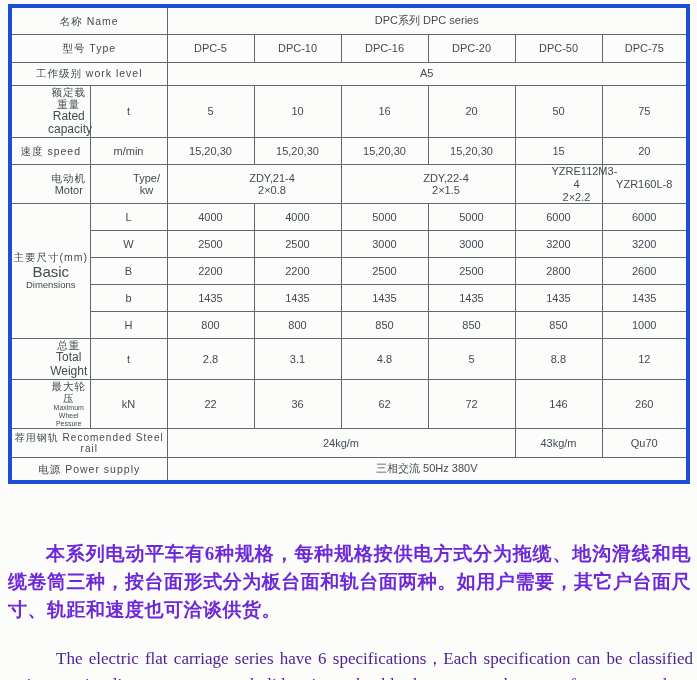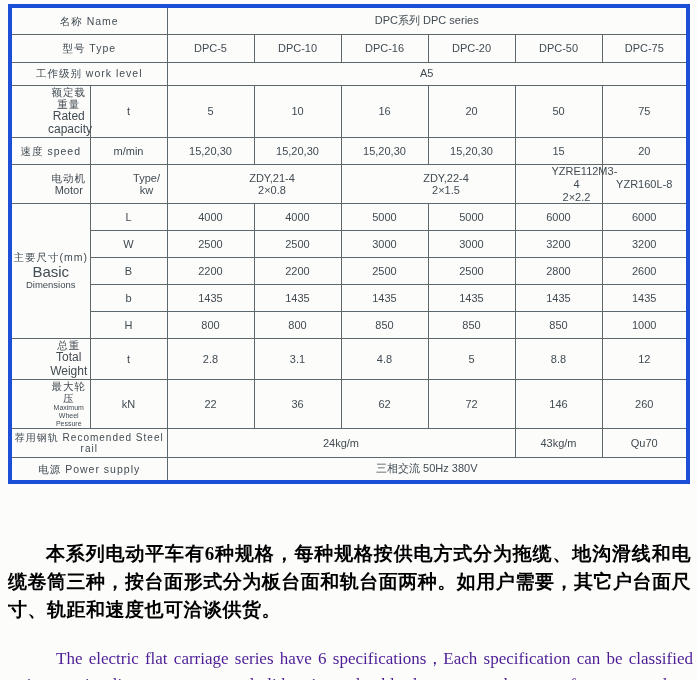--- a/index.html
+++ b/index.html
@@ -44,21 +44,21 @@
   tr.r-wheel  { height: 26px; }
   tr.r-rail   { height: 29px; }
   tr.r-power  { height: 24px; margin-top: 19px; }
 
   .para-zh {
     margin: 56px 6px 0 8px;
     font-family: "Liberation Serif", "DejaVu Serif", serif;
     font-weight: bold;
     font-size: 19px;
     line-height: 28px;
-    color: #000000;
+    color: #6d28d9;
     text-indent: 2em;
     text-align: justify;
     letter-spacing: 0.5px;
   }
   .para-en {
     margin: 22px 4px 0 8px;
     font-family: "Liberation Serif", "DejaVu Serif", serif;
     font-size: 17px;
     line-height: 26px;
     color: #4c1d95;

